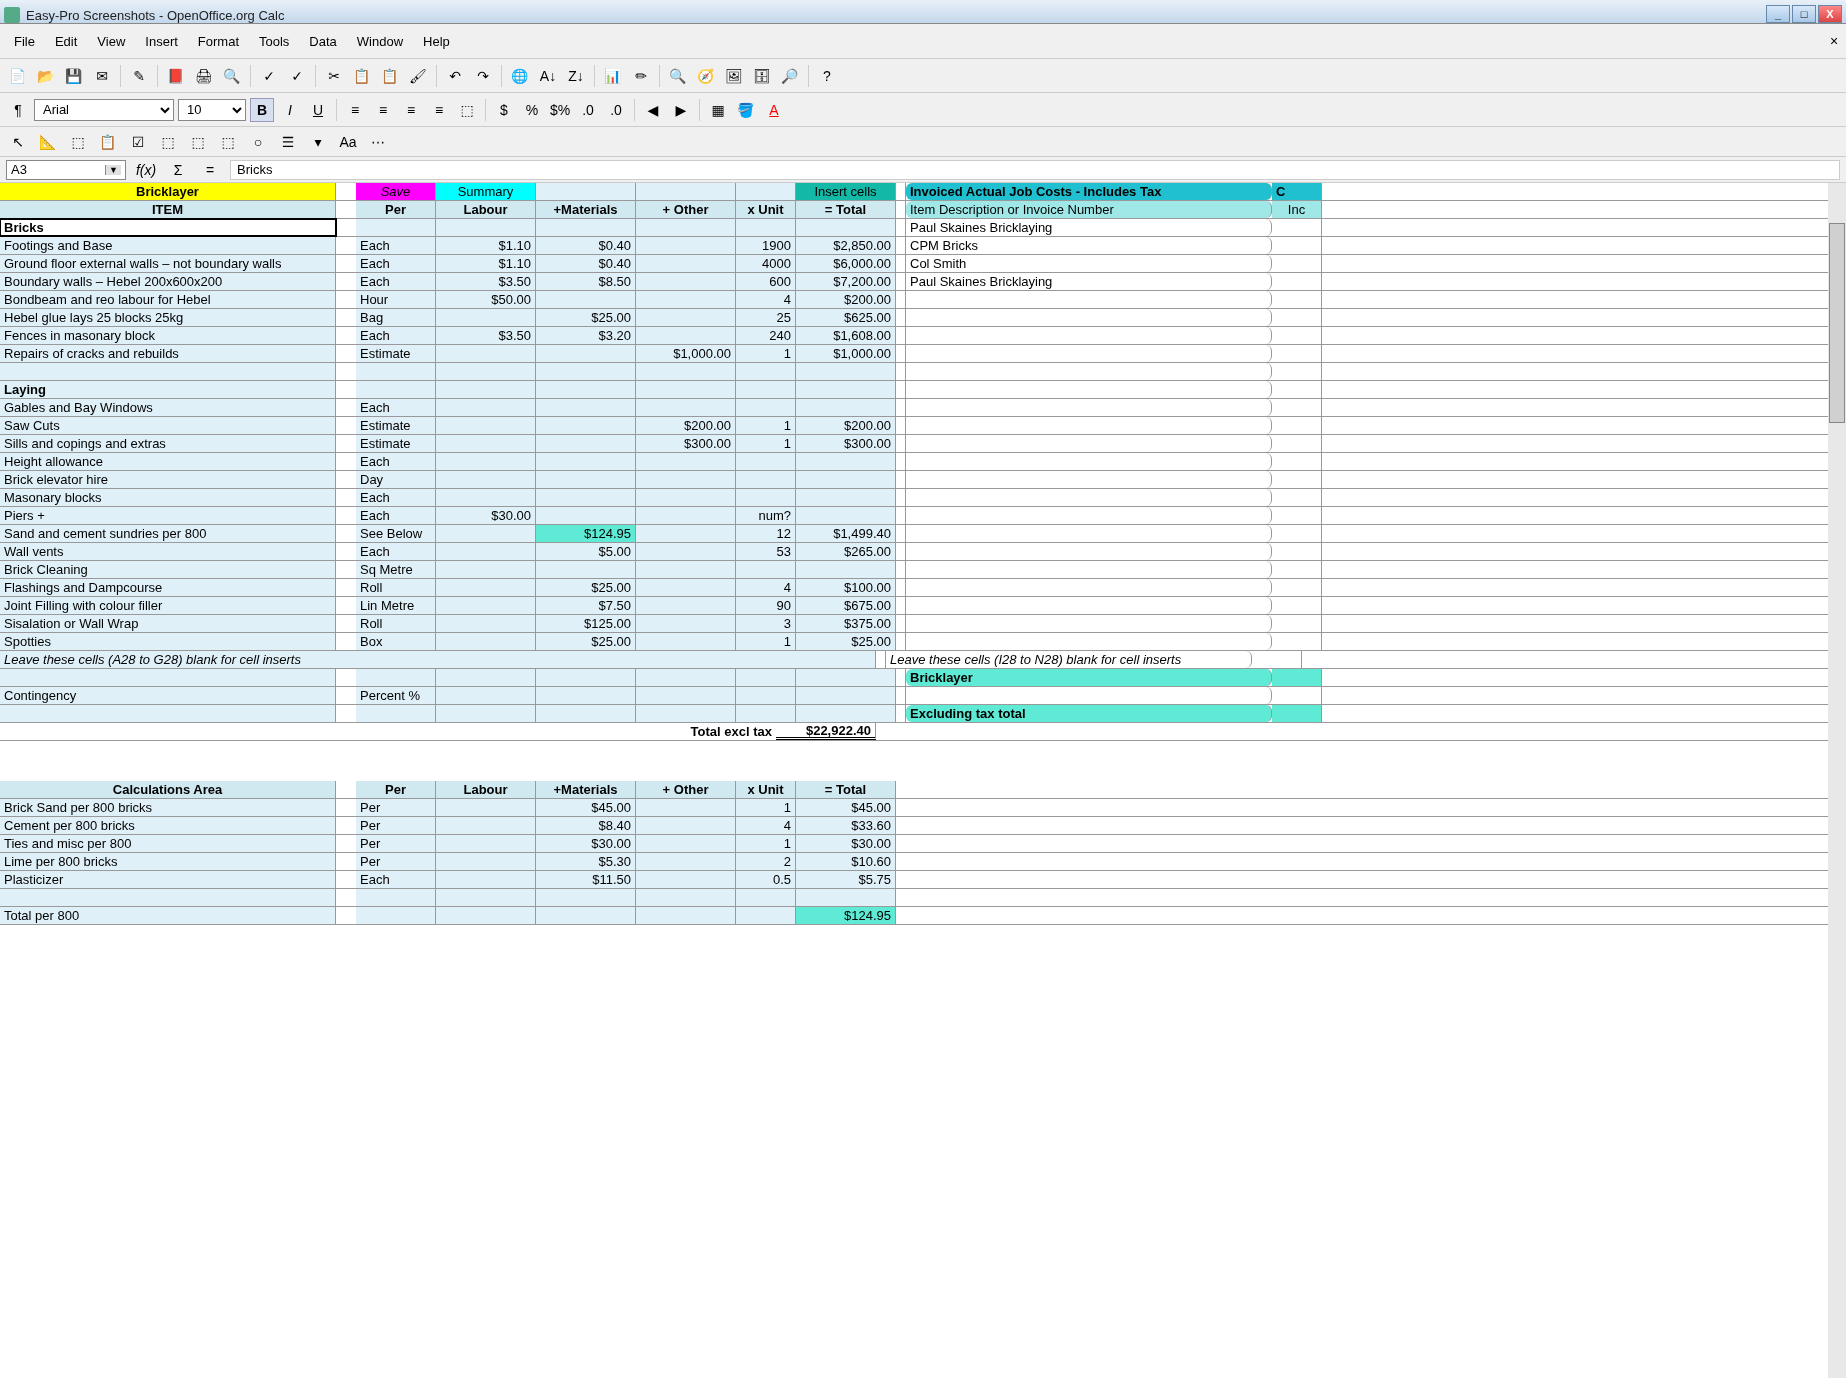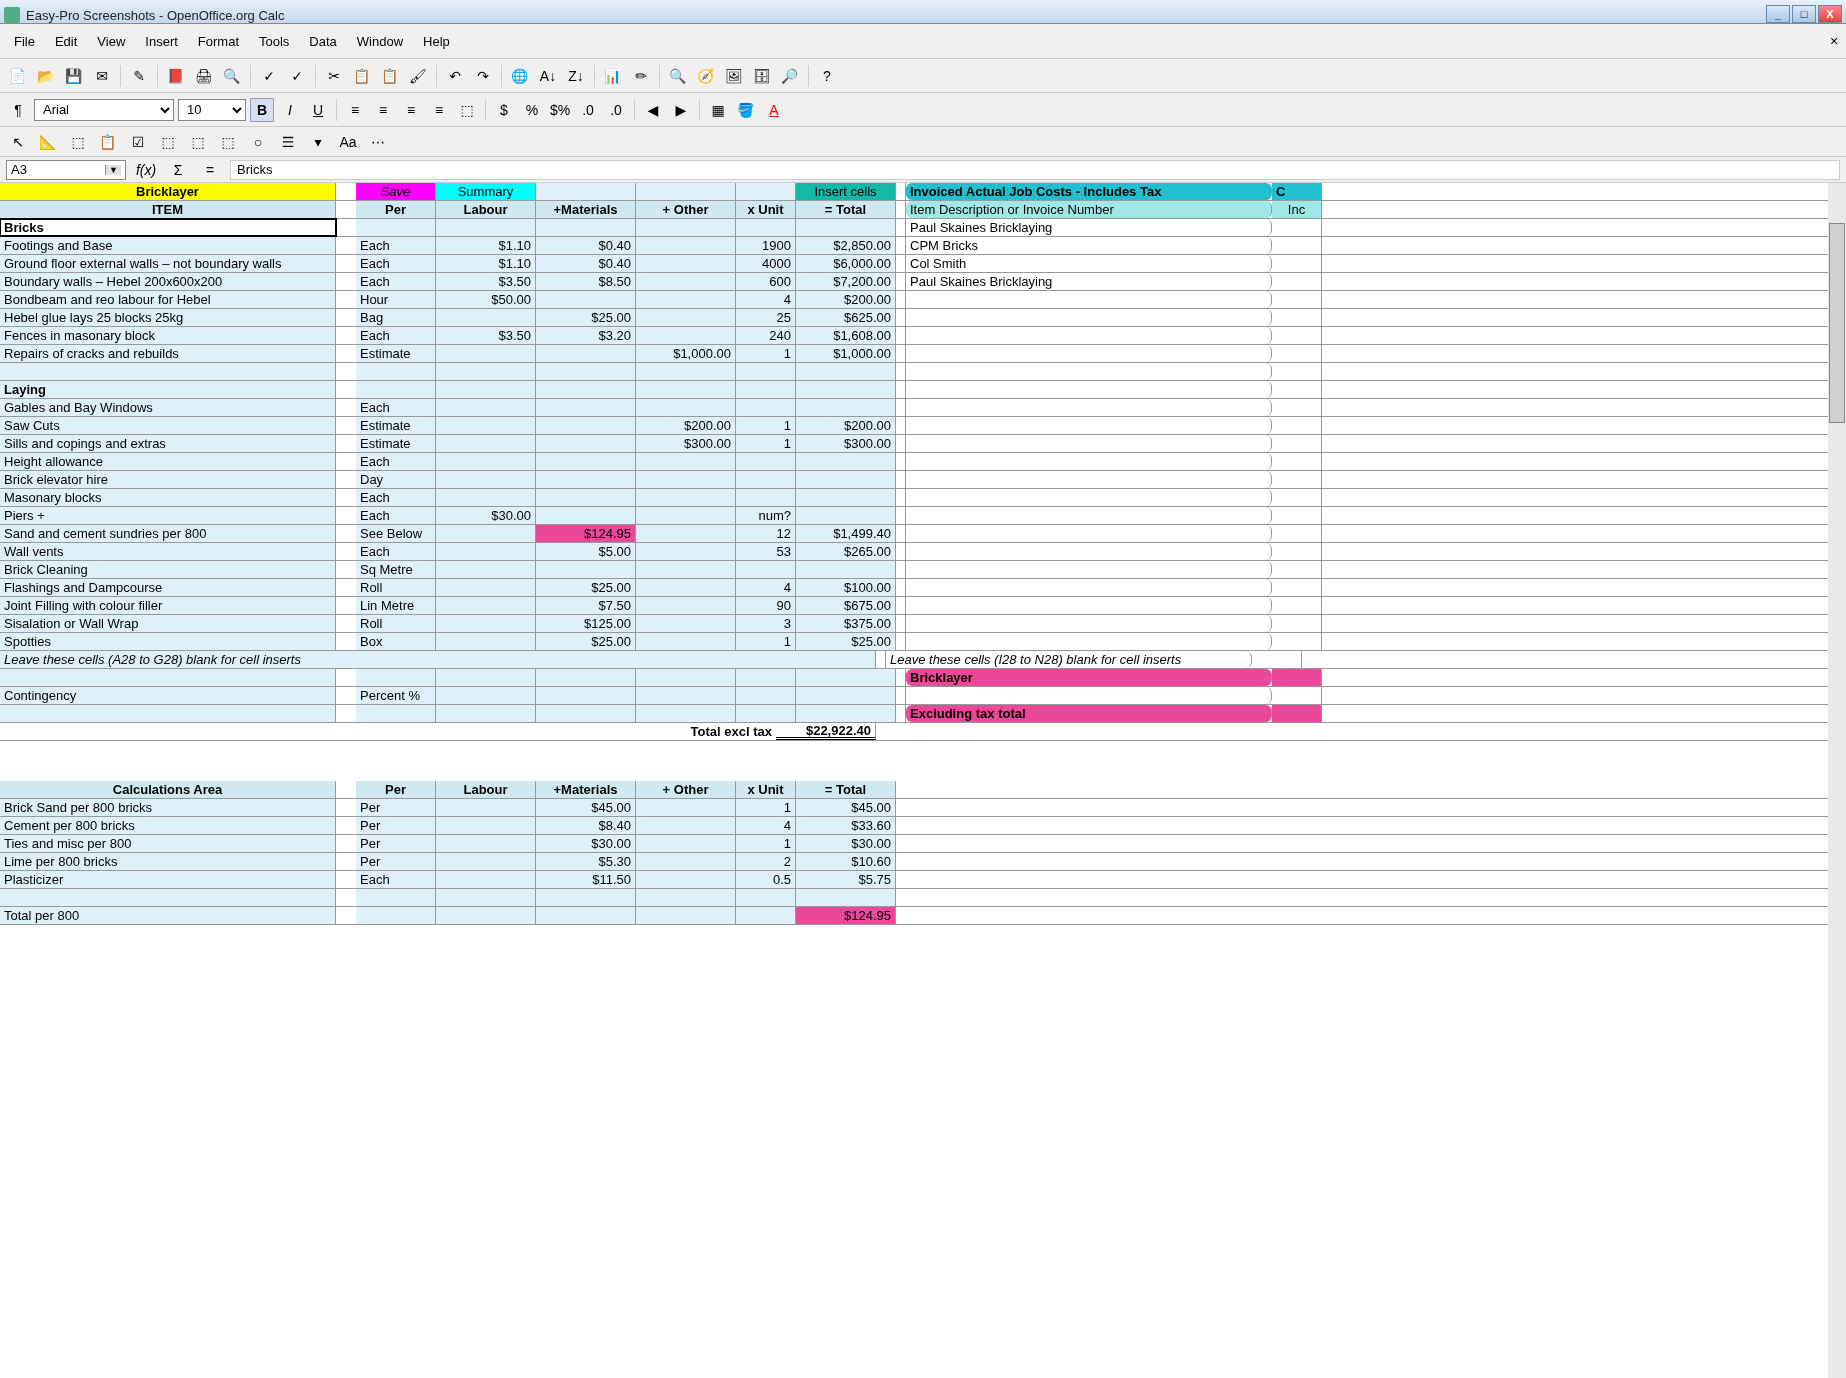--- a/index.html
+++ b/index.html
@@ -41,21 +41,21 @@
 .col-inv { width:366px;border-radius:6px; }
 .col-inc { width:50px; }
 .hdr-yellow { background:#ffff00; font-weight:bold; justify-content:center; }
 .hdr-magenta { background:#ff00ff; font-style:italic; justify-content:center; }
 .hdr-cyan { background:#00ffff; justify-content:center; }
 .hdr-green { background:#14b8a6; justify-content:center; }
 .hdr-darkcyan { background:#20c0d0; font-weight:bold; }
 .hdr-lightcyan { background:#a0e8e8; justify-content:center; }
 .row-header { background:#d0e8f0; font-weight:bold; justify-content:center; }
 .row-normal { background:#e0f0f8; }
-.row-highlight { background:#ec4899; }
+.row-highlight { background:#5eead4; }
 .row-white { background:#fff; }
 .bold { font-weight:bold; }
 .italic { font-style:italic; }
 .border-double { border-bottom:3px double #000; }
 .sel-border { outline:2px solid #000; outline-offset:-1px; }
 .blank-sep { height:40px; background:#fff; }
 .vscroll { position:absolute; right:0; top:0; width:18px; height:100%; background:#e8e8e8; }
 .vscroll-thumb { position:absolute; top:40px; width:16px; height:200px; background:#d0d0d0; border:1px solid #888; left:1px; }
 </style>
 </head>

